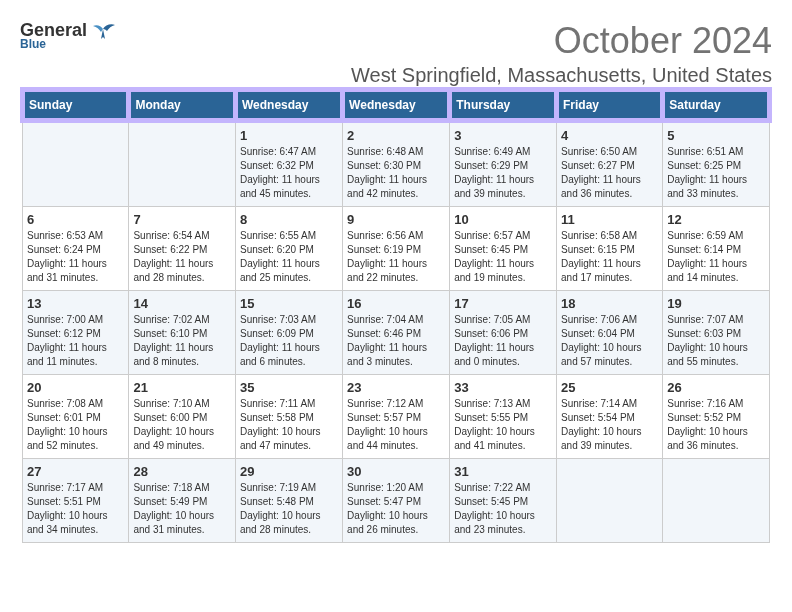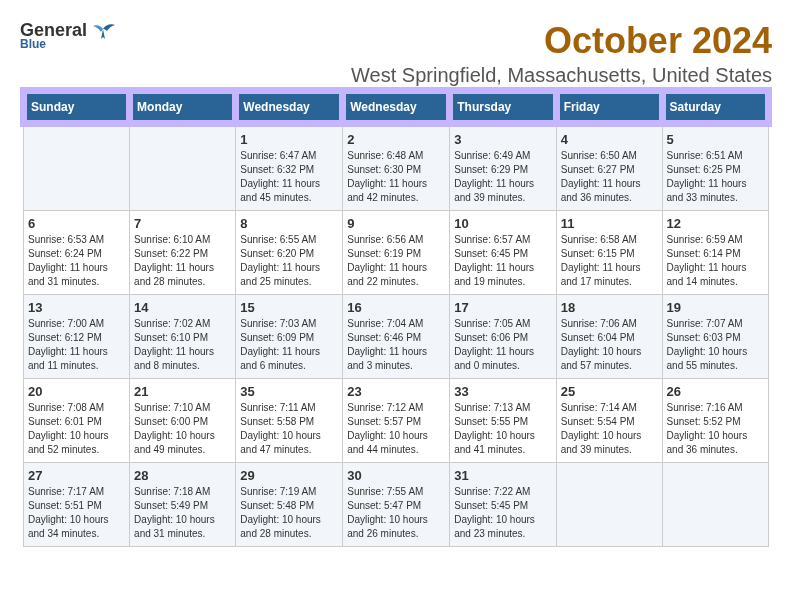--- a/index.html
+++ b/index.html
@@ -18,41 +18,41 @@
     .logo {
       display: flex;
       flex-direction: column;
       align-items: flex-start;
     }
     .title-section {
       text-align: right;
     }
     .month-title {
       font-size: 36px;
-      font-weight: bold;
-      color: #a16207;
+      font-weight: normal;
+      color: #737373;
     }
     .location {
       font-size: 20px;
       color: #555;
       margin-top: 2px;
     }
     table {
       width: 100%;
       border-collapse: collapse;
       font-size: 11px;
     }
     thead th {
       background-color: #2a6496;
       color: #fff;
       padding: 6px 4px;
       text-align: left;
       font-size: 12px;
       font-weight: bold;
-      border: 7px solid #c4b5fd;
+      border: 5px solid #c4b5fd;
     }
     tbody tr {
       border: 1px solid #ccc;
     }
     tbody td {
       vertical-align: top;
       padding: 5px 4px;
       border: 1px solid #ccc;
       color: #333;
       width: 108px;
@@ -146,21 +146,21 @@
       </tr>
       <tr>
         <td>
           <span class="day-number">6</span>
           <div class="cell-text">Sunrise: 6:53 AM
 Sunset: 6:24 PM
 Daylight: 11 hours and 31 minutes.</div>
         </td>
         <td>
           <span class="day-number">7</span>
-          <div class="cell-text">Sunrise: 6:10 AM
+          <div class="cell-text">Sunrise: 6:54 AM
 Sunset: 6:22 PM
 Daylight: 11 hours and 28 minutes.</div>
         </td>
         <td>
           <span class="day-number">8</span>
           <div class="cell-text">Sunrise: 6:55 AM
 Sunset: 6:20 PM
 Daylight: 11 hours and 25 minutes.</div>
         </td>
         <td>
@@ -290,21 +290,21 @@
 Daylight: 10 hours and 31 minutes.</div>
         </td>
         <td>
           <span class="day-number">29</span>
           <div class="cell-text">Sunrise: 7:19 AM
 Sunset: 5:48 PM
 Daylight: 10 hours and 28 minutes.</div>
         </td>
         <td>
           <span class="day-number">30</span>
-          <div class="cell-text">Sunrise: 7:55 AM
+          <div class="cell-text">Sunrise: 1:20 AM
 Sunset: 5:47 PM
 Daylight: 10 hours and 26 minutes.</div>
         </td>
         <td>
           <span class="day-number">31</span>
           <div class="cell-text">Sunrise: 7:22 AM
 Sunset: 5:45 PM
 Daylight: 10 hours and 23 minutes.</div>
         </td>
         <td></td>

